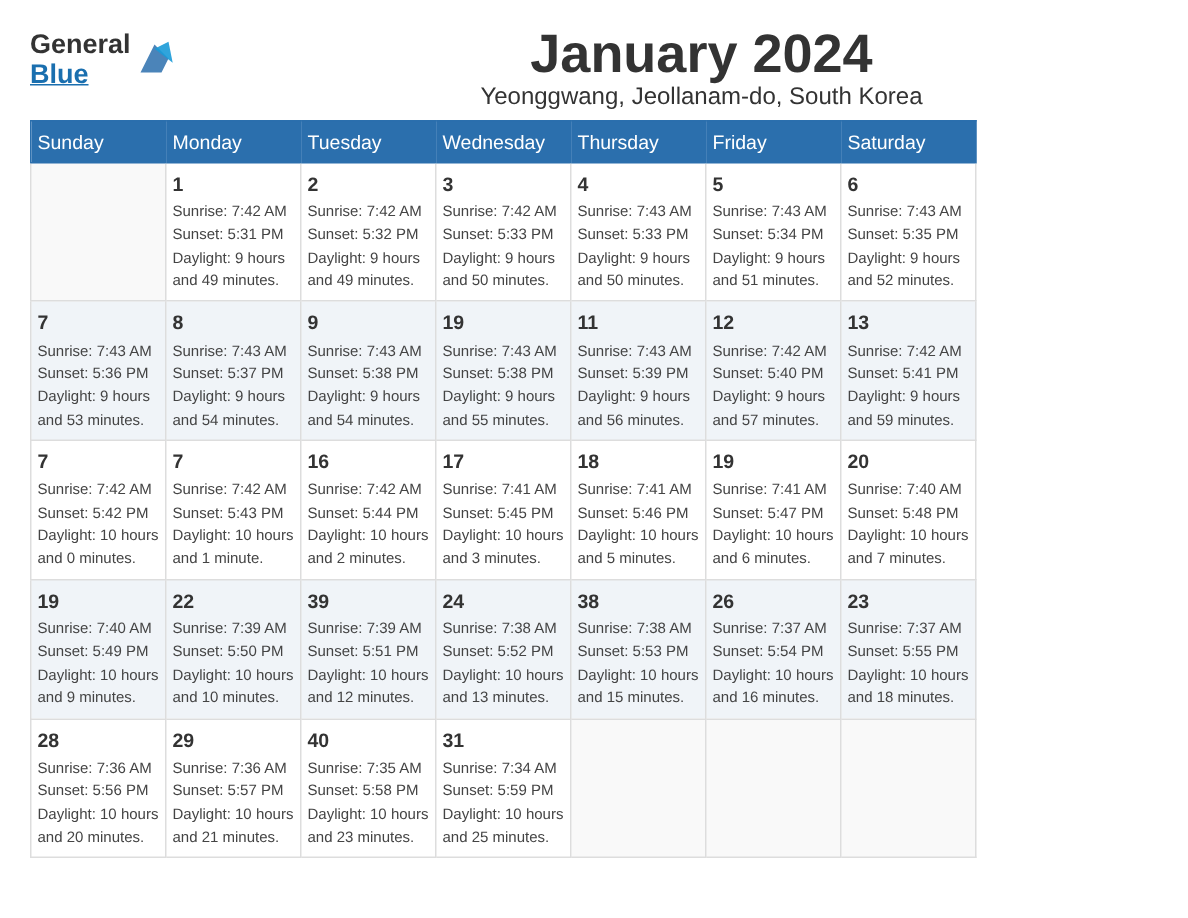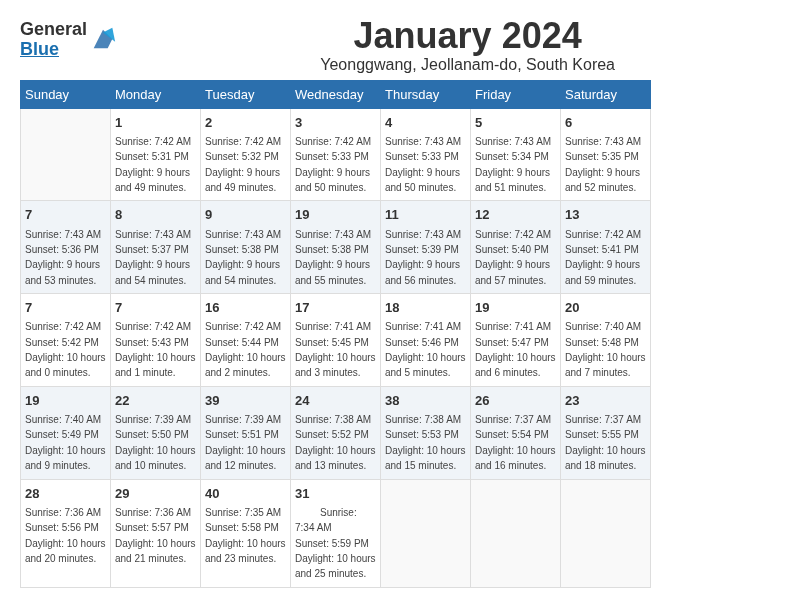--- a/index.html
+++ b/index.html
@@ -263,21 +263,21 @@
 Daylight: 10 hours
 and 20 minutes.</span></td>
           <td><span class="day-num">29</span><span class="day-info" style="white-space: pre-line;">Sunrise: 7:36 AM
 Sunset: 5:57 PM
 Daylight: 10 hours
 and 21 minutes.</span></td>
           <td><span class="day-num">40</span><span class="day-info" style="white-space: pre-line;">Sunrise: 7:35 AM
 Sunset: 5:58 PM
 Daylight: 10 hours
 and 23 minutes.</span></td>
-          <td><span class="day-num">31</span><span class="day-info" style="white-space: pre-line; margin-left: 25px;">Sunrise: 7:34 AM
+          <td><span class="day-num">31</span><span class="day-info" style="white-space: pre-line;">Sunrise: 7:34 AM
 Sunset: 5:59 PM
 Daylight: 10 hours
 and 25 minutes.</span></td>
           <td class="empty"></td>
           <td class="empty"></td>
           <td class="empty"></td>
         </tr>
       </tbody>
   </table>
 </div>

